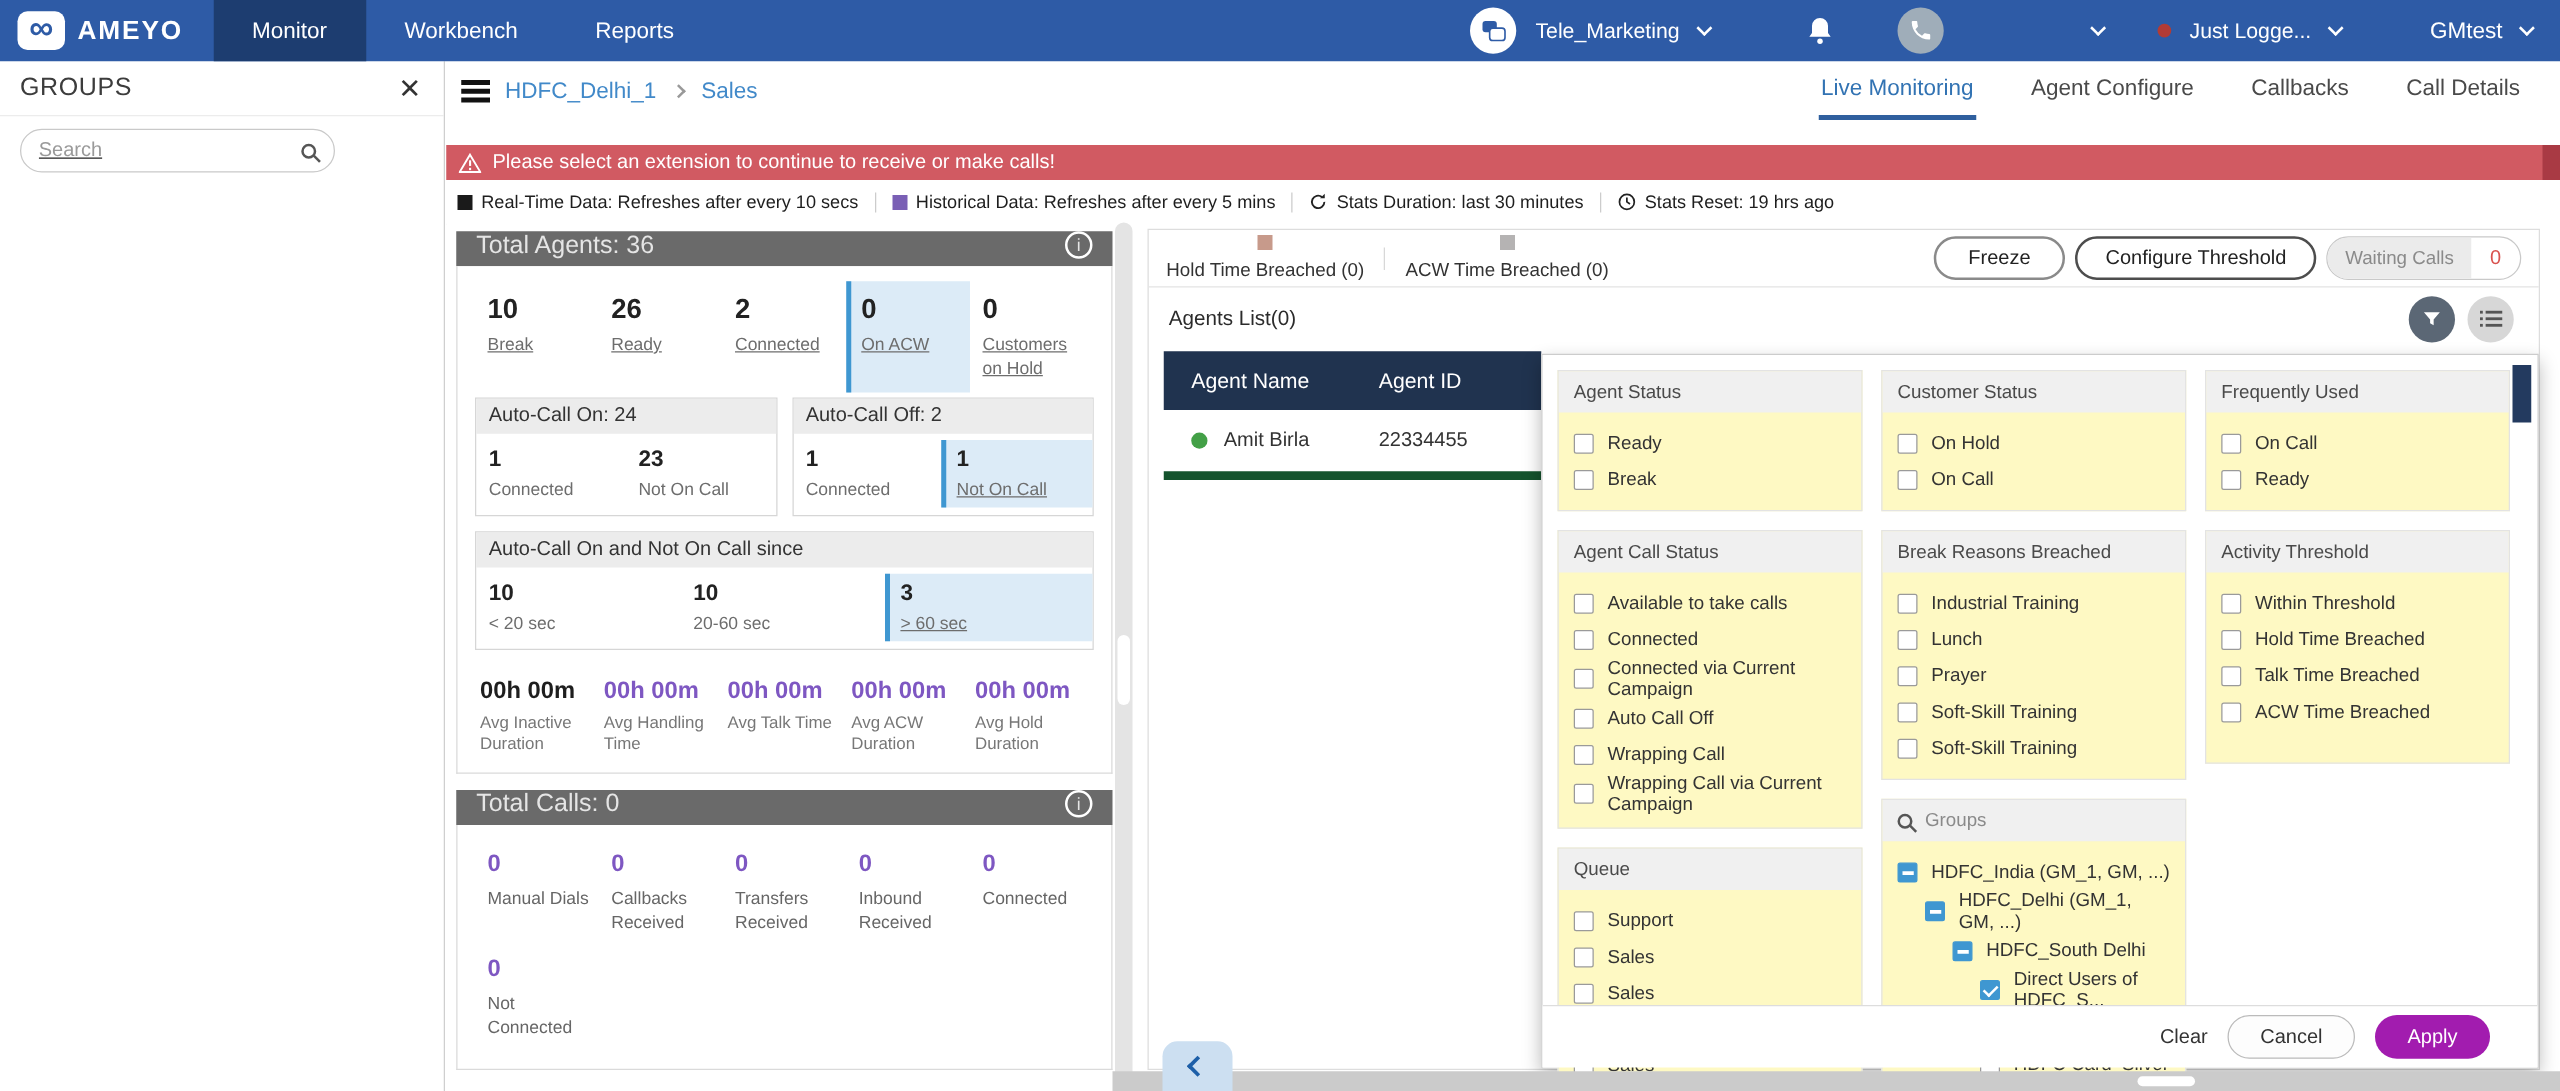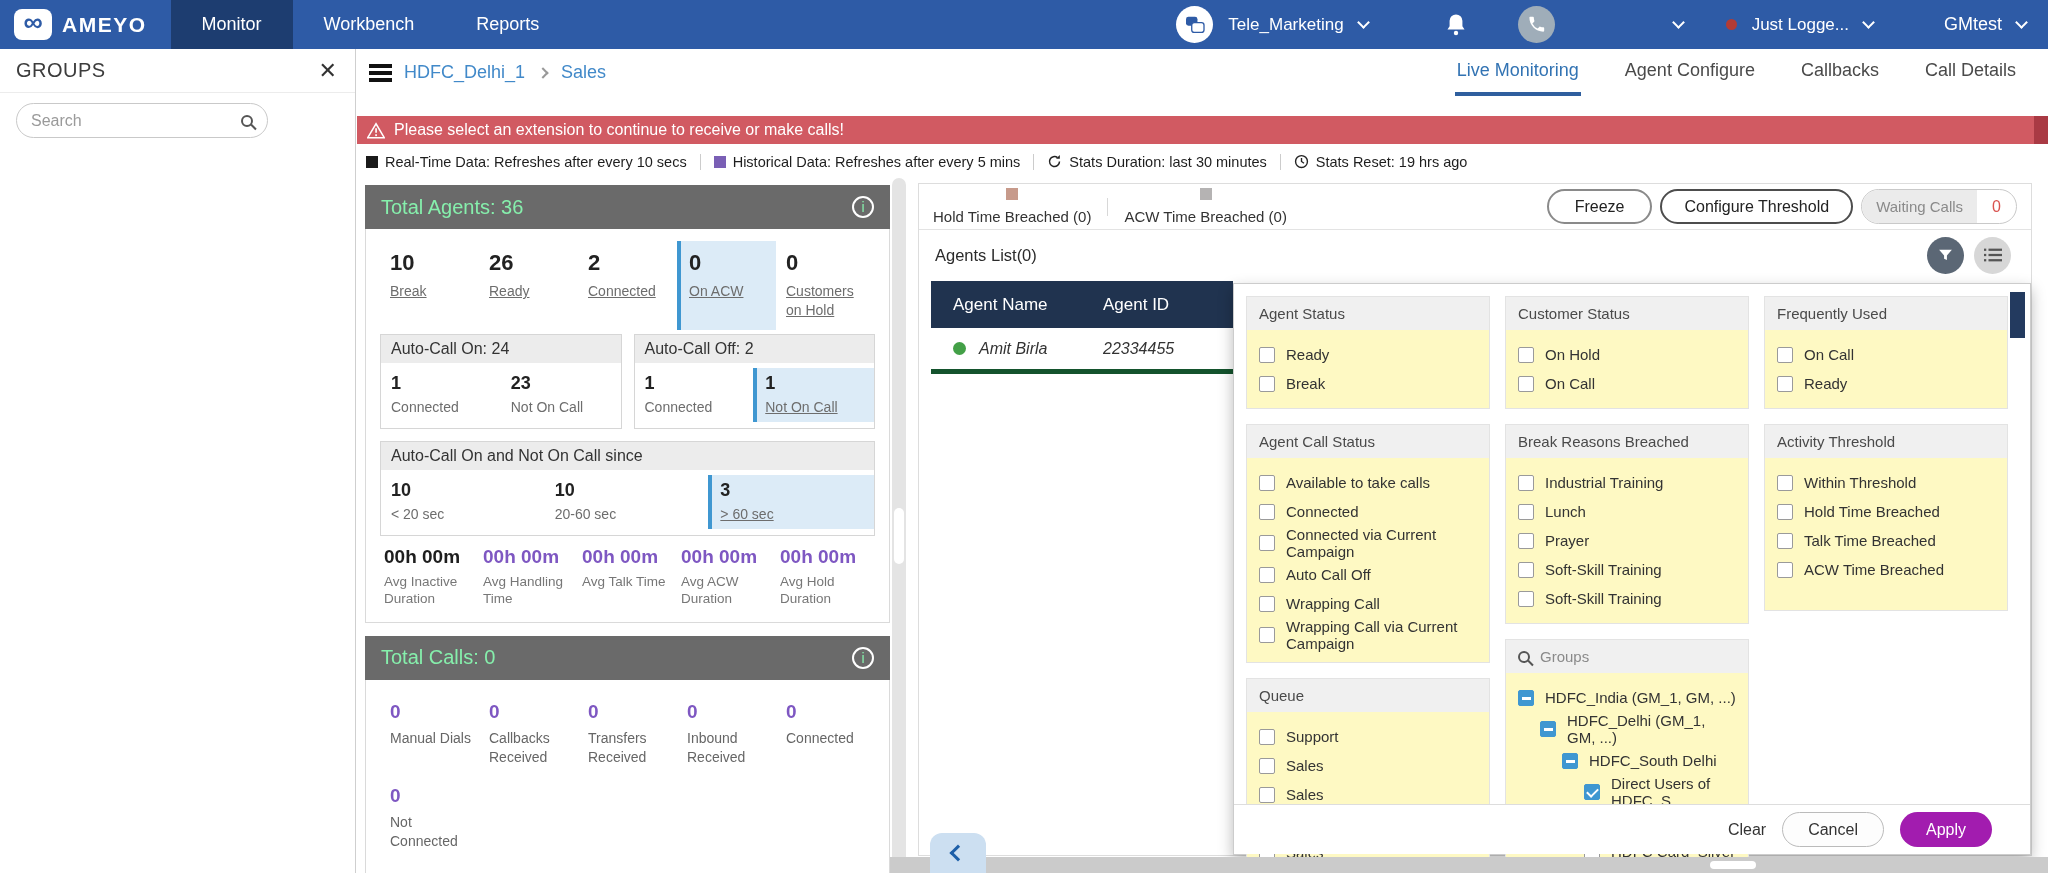--- a/index.html
+++ b/index.html
@@ -23,21 +23,21 @@
 .lone-chev { margin-left:104px; }
 .red-dot { width:11px; height:11px; border-radius:50%; background:#b23b35; margin-left:28px; }
 .top-label { font-size:17px; cursor:pointer; }
 .user-label { margin-left:56px; font-size:18px; }
 
 
 .sidebar { position:absolute; top:49px; left:0; width:356px; bottom:0; background:#fff; border-right:1px solid #cfcfcf; z-index:10; }
 .sidebar-head { height:44px; display:flex; align-items:center; justify-content:space-between; padding:0 18px 0 16px; border-bottom:1px solid #ececec; }
 .sidebar-title { font-size:20px; color:#3c3c3c; letter-spacing:.5px; }
 .close-x { font-size:22px; color:#333; cursor:pointer; line-height:1; }
-.search-wrap { padding:10px 16px 12px; }
+.search-wrap { padding:10px 16px 12px;text-decoration:underline; }
 .search-box { width:252px; height:35px; border:1px solid #c9c9c9; border-radius:18px; display:flex; align-items:center; padding:0 14px; background:#fff; }
 .search-box input { border:none; outline:none; flex:1; font-size:16px; color:#444; font-family:inherit; background:transparent; }
 .search-box input::placeholder { color:#9a9a9a; }
 .mag { position:relative; width:12px; height:12px; border:2px solid #555; border-radius:50%; display:inline-block; flex:0 0 auto; }
 .mag::after { content:""; position:absolute; width:7px; height:2px; background:#555; transform:rotate(45deg); right:-6px; bottom:-3px; }
 .group-row { height:38px; background:#e2e2e2; display:flex; align-items:center; gap:10px; padding:0 14px; font-size:17px; color:#222; cursor:pointer; }
 .chev-dark { border-color:#555; margin-top:-3px; }
 
 
 .main { position:absolute; top:49px; left:357px; right:0; bottom:0; background:#fff; }
@@ -57,40 +57,40 @@
 .sq { width:12px; height:12px; display:inline-block; flex:0 0 auto; }
 .sq.black { background:#1a1a1a; }
 .sq.purple { background:#7a5fb5; }
 .sb-div { width:1px; height:16px; background:#ccc; margin:0 13px; }
 
 .body { position:absolute; top:123px; left:0; right:0; bottom:0; overflow:hidden; background:#fff; }
 
 
 .left-col { position:absolute; left:8px; top:13px; width:525px; bottom:0; }
 .card { margin-bottom:13px; }
-.card-head { background:#6a6a6a; color:#86efac; height:44px; display:flex; align-items:center; justify-content:space-between; padding:0 16px; font-size:20px; }
+.card-head { background:#6a6a6a; color:#e5e5e5; height:28px; display:flex; align-items:flex-start; justify-content:space-between; padding:0 16px; font-size:20px; }
 .info-i { width:22px; height:22px; border:2px solid #fff; border-radius:50%; text-align:center; font-size:14px; line-height:18px; font-style:normal; cursor:pointer; flex:0 0 auto; }
 .card-body { border:1px solid #dadada; border-top:none; background:#fff; padding:12px 14px 14px; }
 .stat-row { display:flex; }
 .stat { flex:0 0 20%; padding:9px 6px 10px 10px; }
 .stat .v { font-size:22px; font-weight:bold; color:#222; }
 .stat .l { font-size:14px; color:#6d6d6d; margin-top:6px; line-height:1.35; }
 .stats-ul .stat .l { text-decoration:underline; }
 .stat.hl { background:#dcebf7; border-left:4px solid #3f97d1; padding-left:8px; }
 .stat.hl .l { text-decoration:underline; }
 .box-row { display:flex; gap:12px; margin-top:4px; }
 .mini-box { flex:1; border:1px solid #d6d6d6; }
 .mini-head { background:#ececec; padding:5px 10px; font-size:16px; color:#333; }
 .mini-body { display:flex; padding:5px 0 6px; }
 .mini-body .stat { flex:1; padding:5px 10px; }
 .mini-body .stat .v { font-size:18px; }
 .mini-body .stat .l { font-size:14px; margin-top:4px; }
 .mini-body .stat.hl { padding-left:8px; }
 .since-box { border:1px solid #d6d6d6; margin-top:12px; }
-.dur-row { display:flex; margin-top:8px; }
+.dur-row { display:flex; margin-top:20px; }
 .dur { flex:1; padding:2px 4px 0 4px; }
 .dur .v { font-size:19px; font-weight:bold; color:#1e1e1e; }
 .dur.purple .v { color:#7e57c2; }
 .dur .l { font-size:13.5px; color:#777; margin-top:5px; line-height:1.3; }
 .calls .stat .v { font-size:19px; font-weight:bold; color:#7e57c2; }
 .calls .stat .l { font-size:14px; color:#666; }
 
 
 .vtrack { position:absolute; left:535px; top:6px; bottom:0; width:14px; background:#e4e4e4; border-radius:7px 7px 0 0; }
 .vthumb { position:absolute; left:2px; top:330px; width:10px; height:56px; background:#fff; border-radius:6px; cursor:pointer; }
@@ -113,21 +113,21 @@
 .list-title { font-size:16.5px; color:#2b2b2b; }
 .list-icons { margin-left:auto; display:flex; gap:10px; margin-right:4px; }
 .ico-circle { width:37px; height:37px; border-radius:50%; display:flex; align-items:center; justify-content:center; cursor:pointer; }
 .ico-circle.dark { background:#5b6775; }
 .ico-circle.lite { background:#d7d7d7; }
 
 .agents-table { position:absolute; left:12px; top:97px; width:302px; }
 .tbl-head { display:flex; background:#20334f; color:#fff; height:47px; align-items:center; font-size:17px; }
 .tbl-head .c1 { width:172px; padding-left:22px; }
 .tbl-head .c2 { flex:1; }
-.tbl-row { display:flex; height:46px; align-items:center; border-bottom:5px solid #14532d; font-size:16px; color:#333; cursor:pointer;font-style:italic; }
+.tbl-row { display:flex; height:56px; align-items:center; border-bottom:7px solid #14532d; font-size:16px; color:#333; cursor:pointer; }
 .tbl-row .c1 { width:172px; padding-left:22px; display:flex; align-items:center; gap:13px; }
 .tbl-row .c2 { flex:1; }
 .gdot { width:13px; height:13px; border-radius:50%; background:#43a047; flex:0 0 auto; }
 
 
 .fpanel { position:absolute; left:314px; top:99px; width:798px; height:572px; background:#fff; border:1px solid #ccc; box-shadow:0 6px 14px rgba(0,0,0,.28); padding:12px 22px 62px 12px; display:flex; gap:15px; }
 .fcol { flex:1; display:flex; flex-direction:column; }
 .fsec { border:1px solid #e3e3e3; margin-bottom:15px; background:#fef9c3; }
 .fsec-head { background:#f0f0f0; padding:8px 12px; font-size:15px; color:#4a4a4a; display:flex; align-items:center; gap:10px; }
 .fsec-body { padding:10px 12px; }

